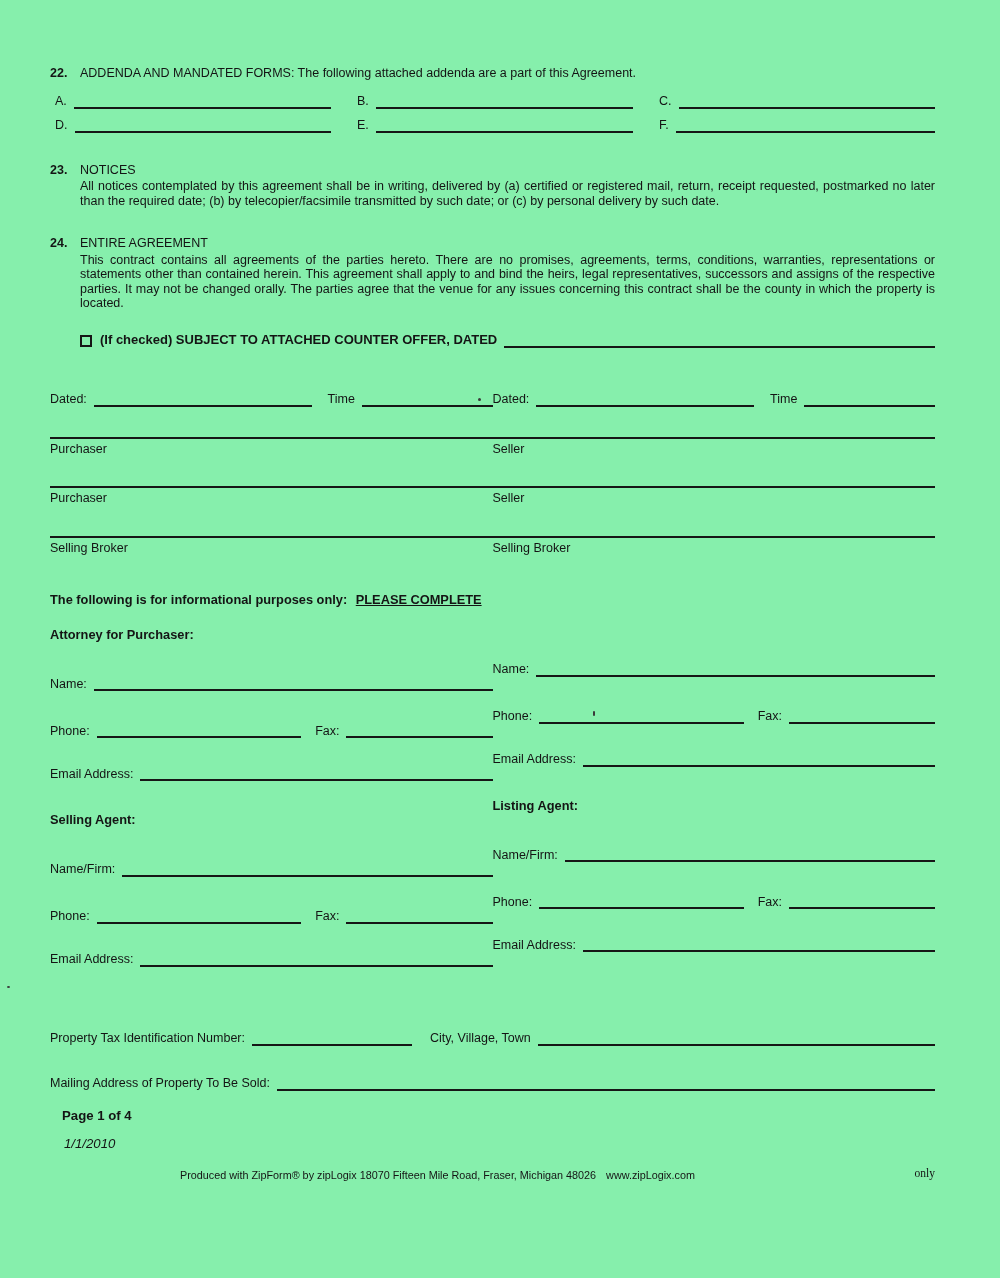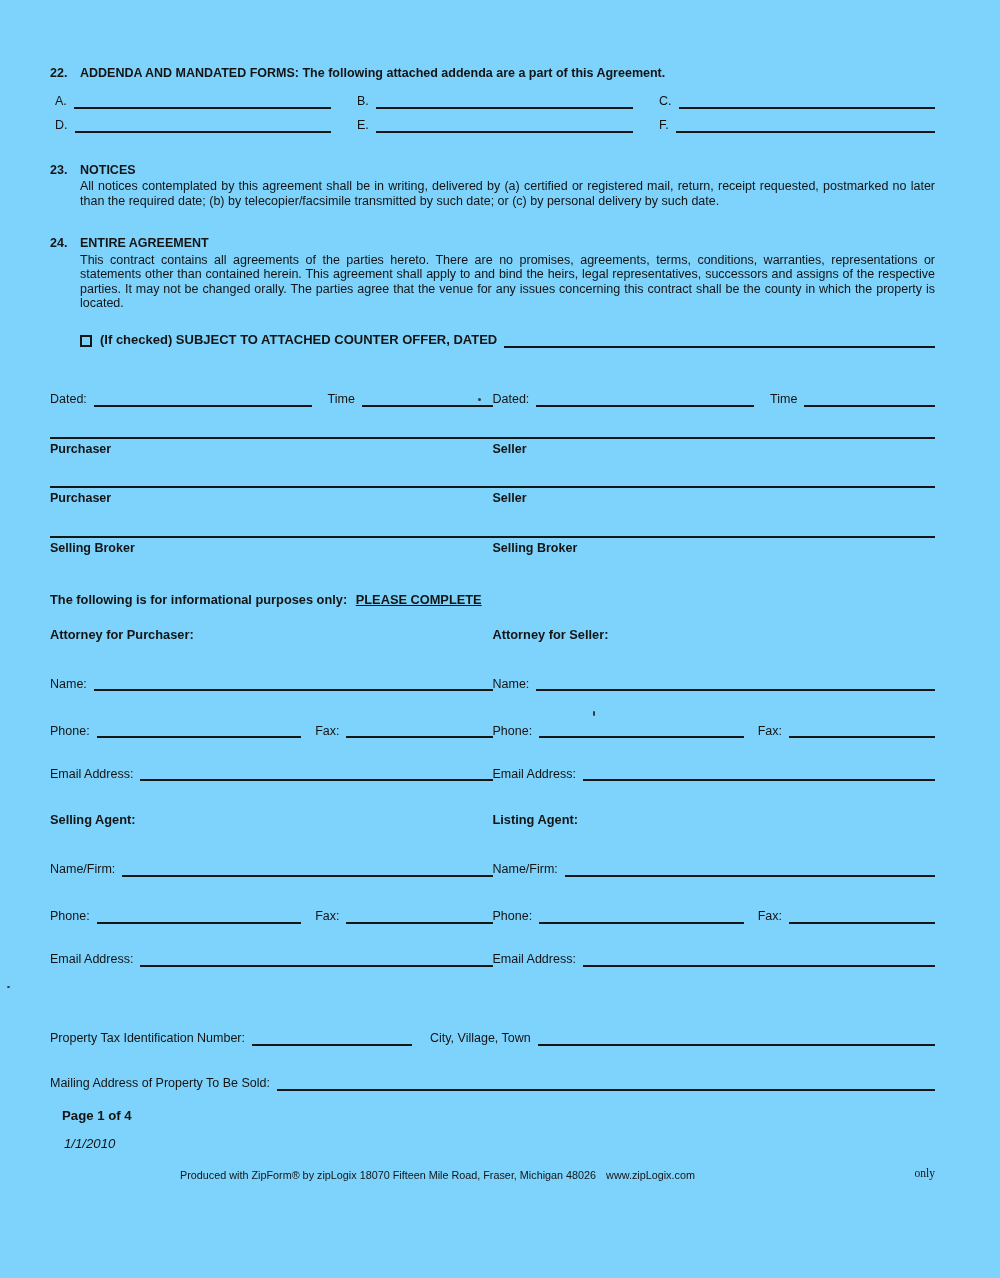--- a/index.html
+++ b/index.html
@@ -3,32 +3,32 @@
 <meta charset="utf-8">
 <style>
   * { box-sizing: border-box; margin: 0; padding: 0; }
   html, body { background: #ffffff; }
   body { font-family: "Liberation Sans", sans-serif; color: #141414; }
 
   .page {
     position: relative;
     width: 1000px;
     height: 1278px;
-    background: #7dd3fc;
+    background: #86efac;
     padding: 66px 65px 0 50px;
     overflow: hidden;
     font-size: 12.5px;
     line-height: 14.5px;
   }
 
   
   .sec { display: flex; }
   .sec-num { width: 30px; flex: 0 0 30px; font-weight: bold; }
   .sec-body { flex: 1; }
-  .sec-heading { font-weight: bold; }
+  .sec-heading { font-weight: normal; }
   .sec-text { text-align: justify; margin-top: 2px; }
 
   
   .fill {
     flex: 1;
     border-bottom: 2px solid #161616;
     height: 15px;
     margin-left: 7px;
     min-width: 30px;
   }
@@ -65,21 +65,21 @@
   }
 
   
   .two-col {
     display: grid;
     grid-template-columns: 1fr 1fr;
   }
   .sig-area { margin-top: 44px; }
   .dated-row { display: flex; align-items: flex-end; }
   .dated-row .time-label { margin-left: 16px; }
-  .sig-group { padding-top: 30px; font-weight: bold; }
+  .sig-group { padding-top: 30px; }
   .sig-line { border-bottom: 2px solid #161616; height: 0; }
   .sig-label { margin-top: 3px; }
 
   
   .info-intro { margin-top: 38px; font-weight: bold; font-size: 12.8px; }
   .info-intro .emph { text-decoration: underline; padding-left: 5px; }
   .info-grid { margin-top: 20px; }
   .col-heading { font-weight: bold; font-size: 12.8px; }
   .m34 { margin-top: 34px; }
   .m32 { margin-top: 32px; }
@@ -253,21 +253,20 @@
         <span class="fax-label">Fax:</span>
         <span class="fill fax"></span>
       </div>
       <div class="row m28">
         <span>Email Address:</span>
         <span class="fill"></span>
       </div>
     </div>
 
     <div>
-      <div class="col-heading">Attorney for Seller:</div>
       <div class="row m34">
         <span>Name:</span>
         <span class="fill"></span>
       </div>
       <div class="row phone-fax m32">
         <span>Phone:</span>
         <span class="fill phone"></span>
         <span class="fax-label">Fax:</span>
         <span class="fill fax"></span>
       </div>

